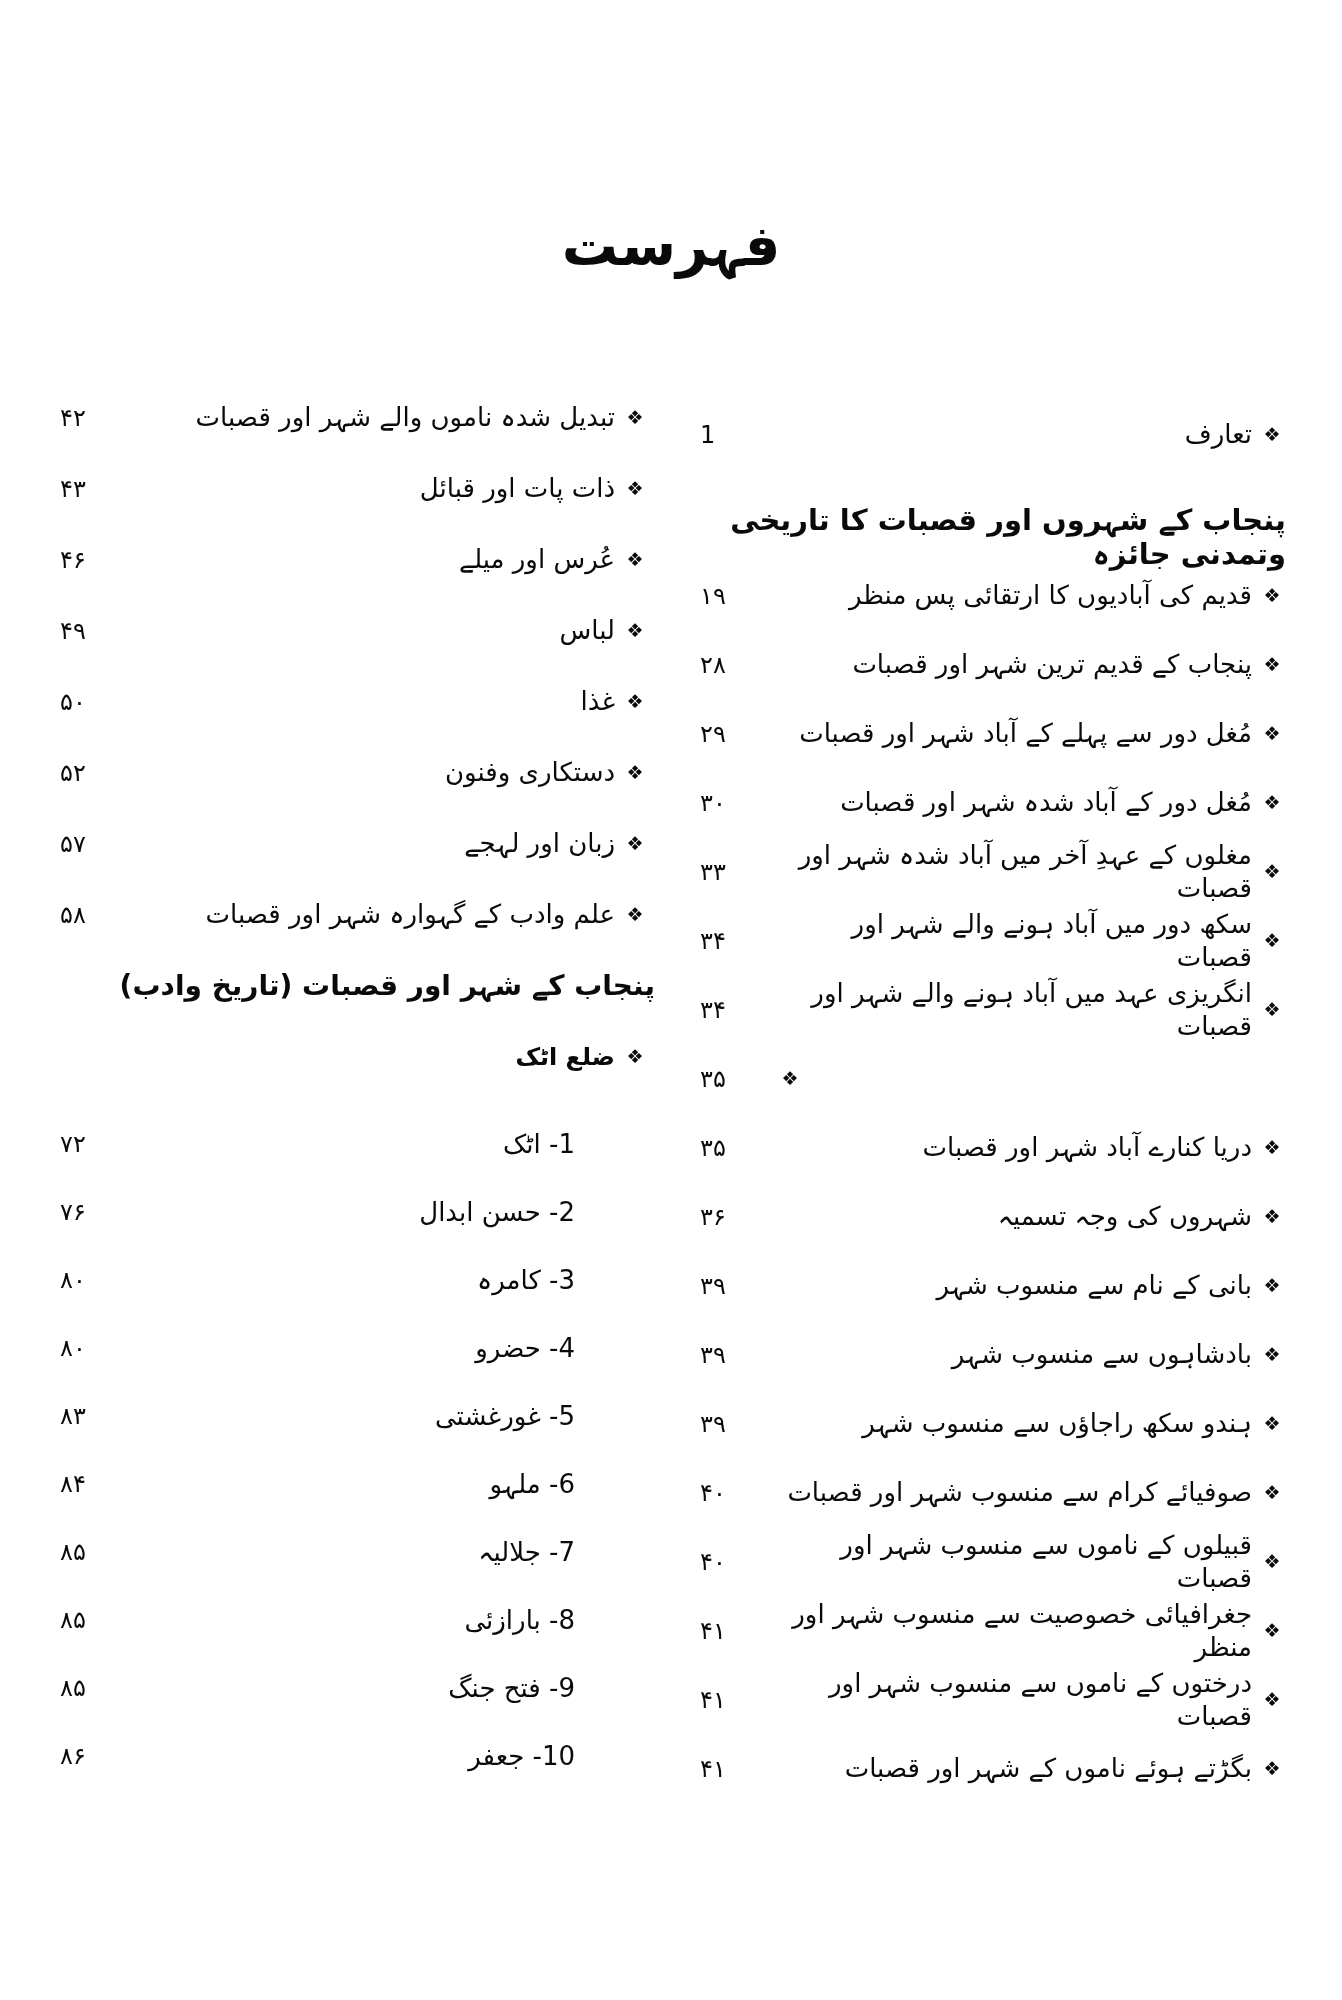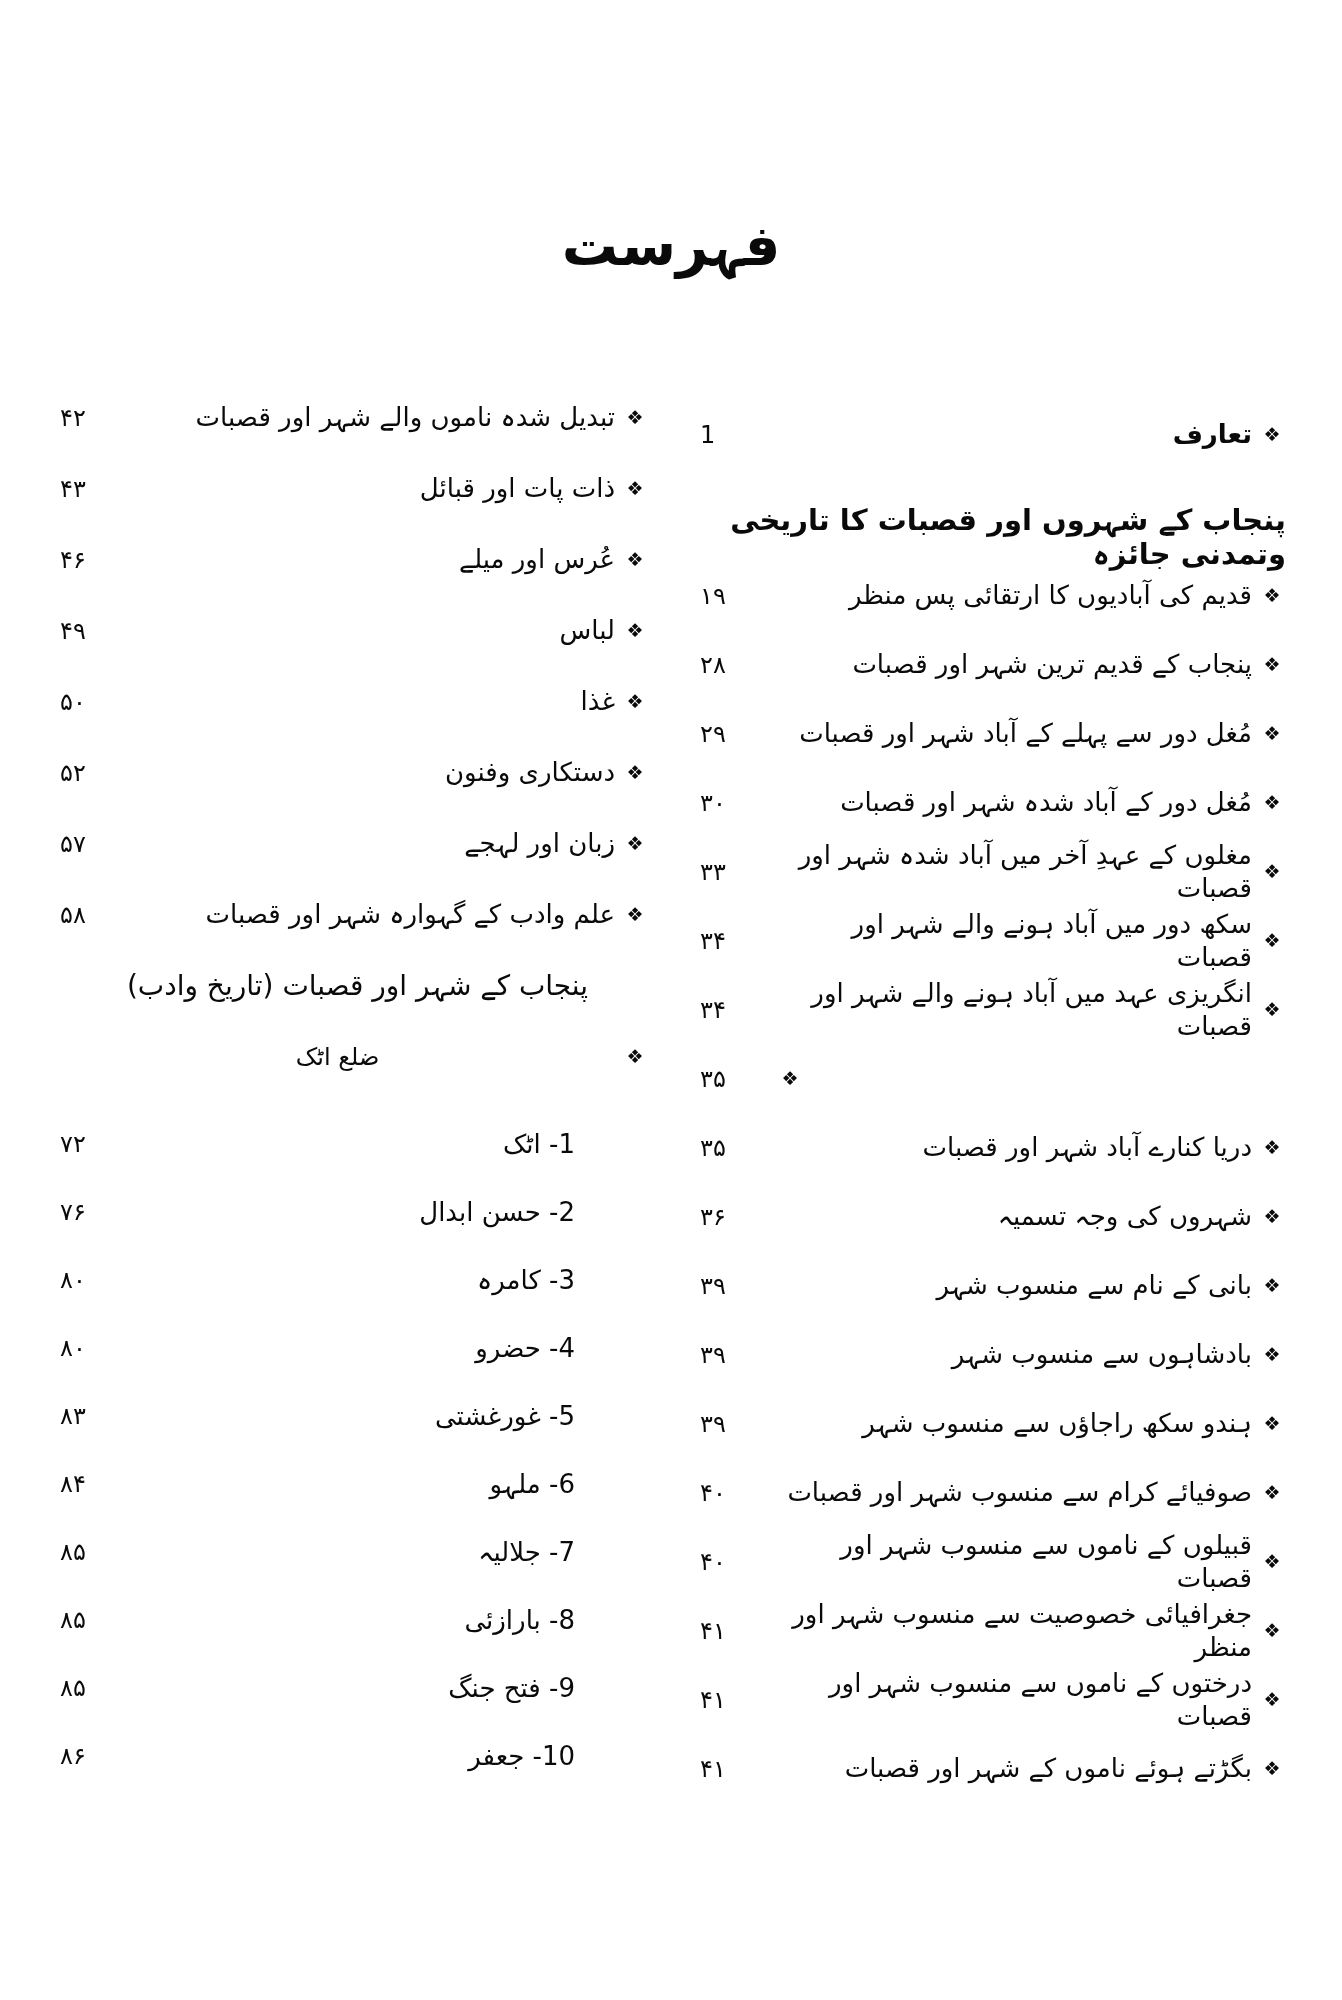--- a/index.html
+++ b/index.html
@@ -33,32 +33,32 @@
   }
   .txt{
     flex:1;text-align:right;direction:rtl;
     font-size:26px;line-height:1.25;
     padding-left:8px;
   }
   .blt{
     width:40px;flex:0 0 40px;text-align:center;
     font-size:19px;line-height:1;
   }
-  .row.bold .txt{font-weight:bold;}
+  .row.bold .txt{font-weight:normal;}
 
   .hrow{height:92px;align-items:center;}
   .htxt{
     flex:1;text-align:right;direction:rtl;
     font-size:29px;font-weight:bold;padding-left:4px;padding-right:6px;margin-top:44px;
   }
   .crow{height:58px;align-items:center;}
   .crow2{height:66px;align-items:center;}
   .ctxt{
-    flex:1;text-align:center;direction:rtl;
-    font-size:28px;font-weight:normal;
+    flex:1;direction:rtl;
+    font-size:28px;font-weight:bold;
   }
   .ctxt.big{font-size:24px;}
   .spacer{height:18px;flex:0 0 18px;}
 </style>
 </head>
 <body>
 
 <div class="page">
 
   <div class="page-title">فہرست</div>

